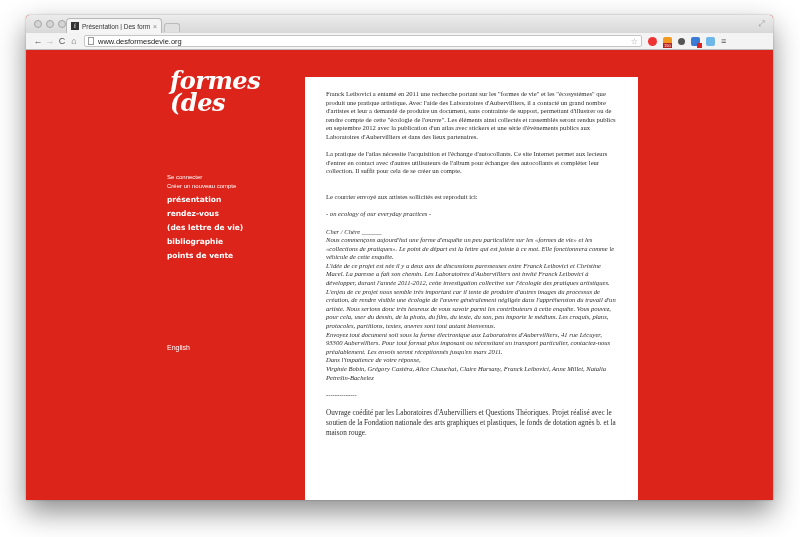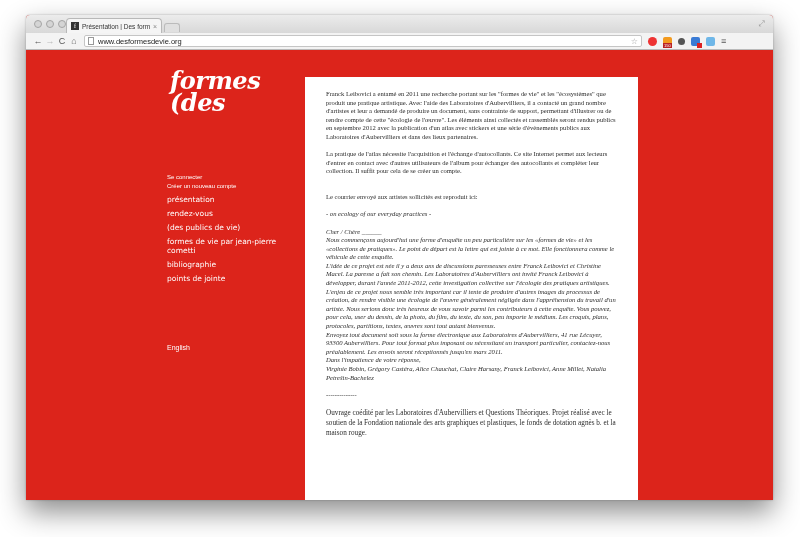--- a/index.html
+++ b/index.html
@@ -56,21 +56,21 @@
   .page { position: absolute; left: 0; top: 35px; width: 100%; bottom: 0; background: #dc241b; }
 
   .logo {
     position: absolute; left: 144px; top: 20px;
     font-family: "DejaVu Serif", serif; font-style: italic; font-weight: bold;
     color: #fff; font-size: 24px; line-height: 22px; letter-spacing: -0.5px;
   }
   .login-links { position: absolute; left: 141px; top: 123px; font-size: 6px; color: #fff; line-height: 9px; }
   .nav { position: absolute; left: 141px; top: 145px; width: 125px; list-style: none; }
   .nav li {
-    font-family: "DejaVu Sans", sans-serif; font-weight: normal; color: #fff;
+    font-family: "DejaVu Sans", sans-serif; font-weight: bold; color: #fff;
     font-size: 7.5px; line-height: 9px; margin-bottom: 5px;
   }
   .lang { position: absolute; left: 141px; top: 294px; font-size: 7px; color: #fff; }
 
   .content {
     position: absolute; left: 279px; top: 27px; width: 333px; bottom: 0;
     background: #fff; padding: 13px 20px 14px 21px; overflow: hidden;
     font-family: "Liberation Serif", serif; color: #2b2b2b; font-size: 6.6px; line-height: 8.6px;
   }
   .content p { margin-bottom: 8.6px; }
@@ -129,24 +129,23 @@
     </div>
 
     <div class="login-links">
       <div>Se connecter</div>
       <div>Créer un nouveau compte</div>
     </div>
 
     <ul class="nav">
       <li>présentation</li>
       <li>rendez-vous</li>
-      <li>(des publics de vie)</li>
-      <li>formes de vie par jean-pierre cometti</li>
+      <li>(des lettre de vie)</li>
       <li>bibliographie</li>
-      <li>points de jointe</li>
+      <li>points de vente</li>
     </ul>
 
     <div class="lang">English</div>
 
     <div class="content">
       <p>Franck Leibovici a entamé en 2011 une recherche portant sur les "formes de vie" et les "écosystèmes" que produit une pratique artistique. Avec l'aide des Laboratoires d'Aubervilliers, il a contacté un grand nombre d'artistes et leur a demandé de produire un document, sans contrainte de support, permettant d'illustrer ou de rendre compte de cette "écologie de l'œuvre". Les éléments ainsi collectés et rassemblés seront rendus publics en septembre 2012 avec la publication d'un atlas avec stickers et une série d'évènements publics aux Laboratoires d'Aubervilliers et dans des lieux partenaires.</p>
       <p>La pratique de l'atlas nécessite l'acquisition et l'échange d'autocollants. Ce site Internet permet aux lecteurs d'entrer en contact avec d'autres utilisateurs de l'album pour échanger des autocollants et compléter leur collection. Il suffit pour cela de se créer un compte.</p>
       <div class="gap"></div>
       <p>Le courrier envoyé aux artistes sollicités est reproduit ici:</p>
       <p class="it">- on ecology of our everyday practices -</p>

